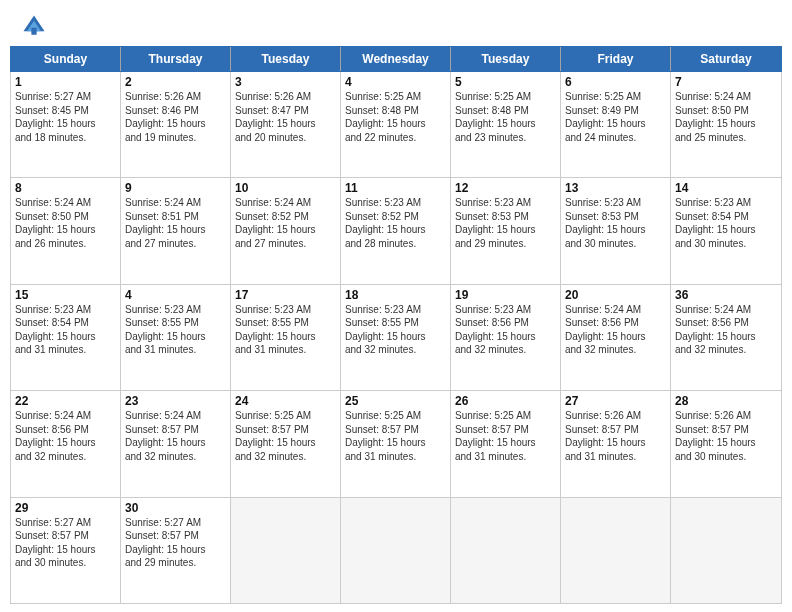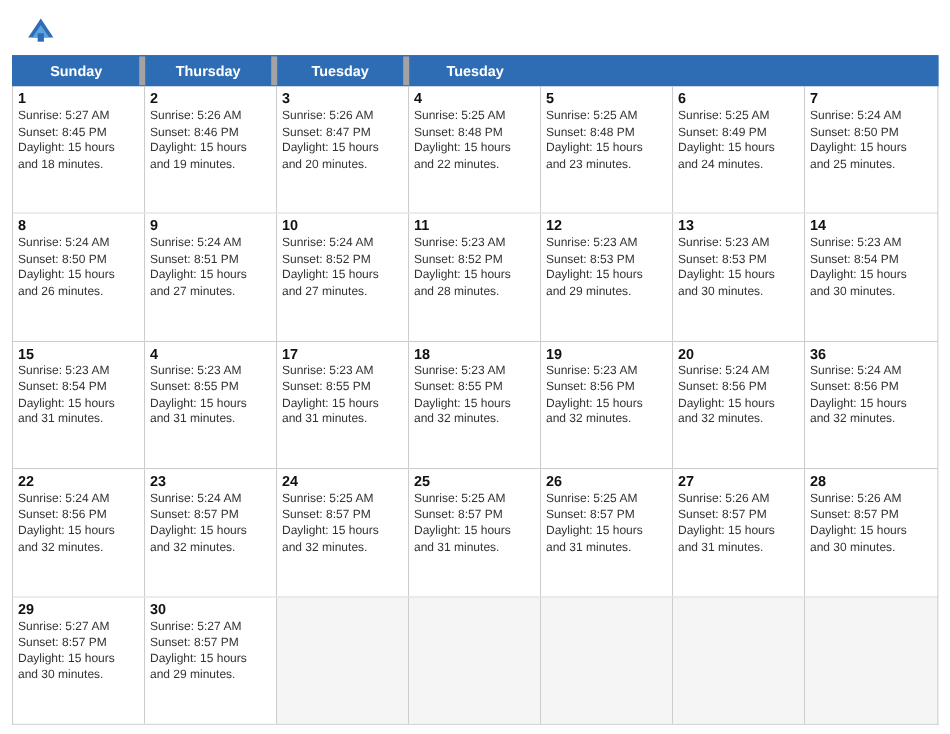--- a/index.html
+++ b/index.html
@@ -70,21 +70,21 @@
       grid-template-columns: repeat(7, 1fr);
       background: #2e6db4;
       border: 1px solid #2e6db4;
     }
     .cal-header-cell {
       color: #fff;
       font-size: 12px;
       font-weight: bold;
       text-align: center;
       padding: 5px 2px;
-      border-right: 5px solid #a3a3a3;
+      border-right: 1px solid #a3a3a3;
     }
     .cal-header-cell:last-child { border-right: none; }
     .cal-body {
       flex: 1;
       display: flex;
       flex-direction: column;
       border: 1px solid #ccc;
       border-top: none;
     }
     .cal-row {
@@ -138,21 +138,24 @@
       <div class="month-title"></div>
       <div class="location-title"></div>
     </div>
   </div>
 
   <div class="calendar">
     <div class="cal-header">
     <div class="cal-header-cell">Sunday</div>
         <div class="cal-header-cell">Thursday</div>
         <div class="cal-header-cell">Tuesday</div>
+        <div class="cal-header-cell">Wednesday</div>
         <div class="cal-header-cell">Tuesday</div>
+        <div class="cal-header-cell">Friday</div>
+        <div class="cal-header-cell">Saturday</div>
       </div>
     <div class="cal-body">
     <div class="cal-row">
           <div class="cal-cell">
             <span class="day-num">1</span>
             <div class="cell-info" style="white-space: pre-line;">Sunrise: 5:27 AM
 Sunset: 8:45 PM
 Daylight: 15 hours
 and 18 minutes.</div>
           </div>

